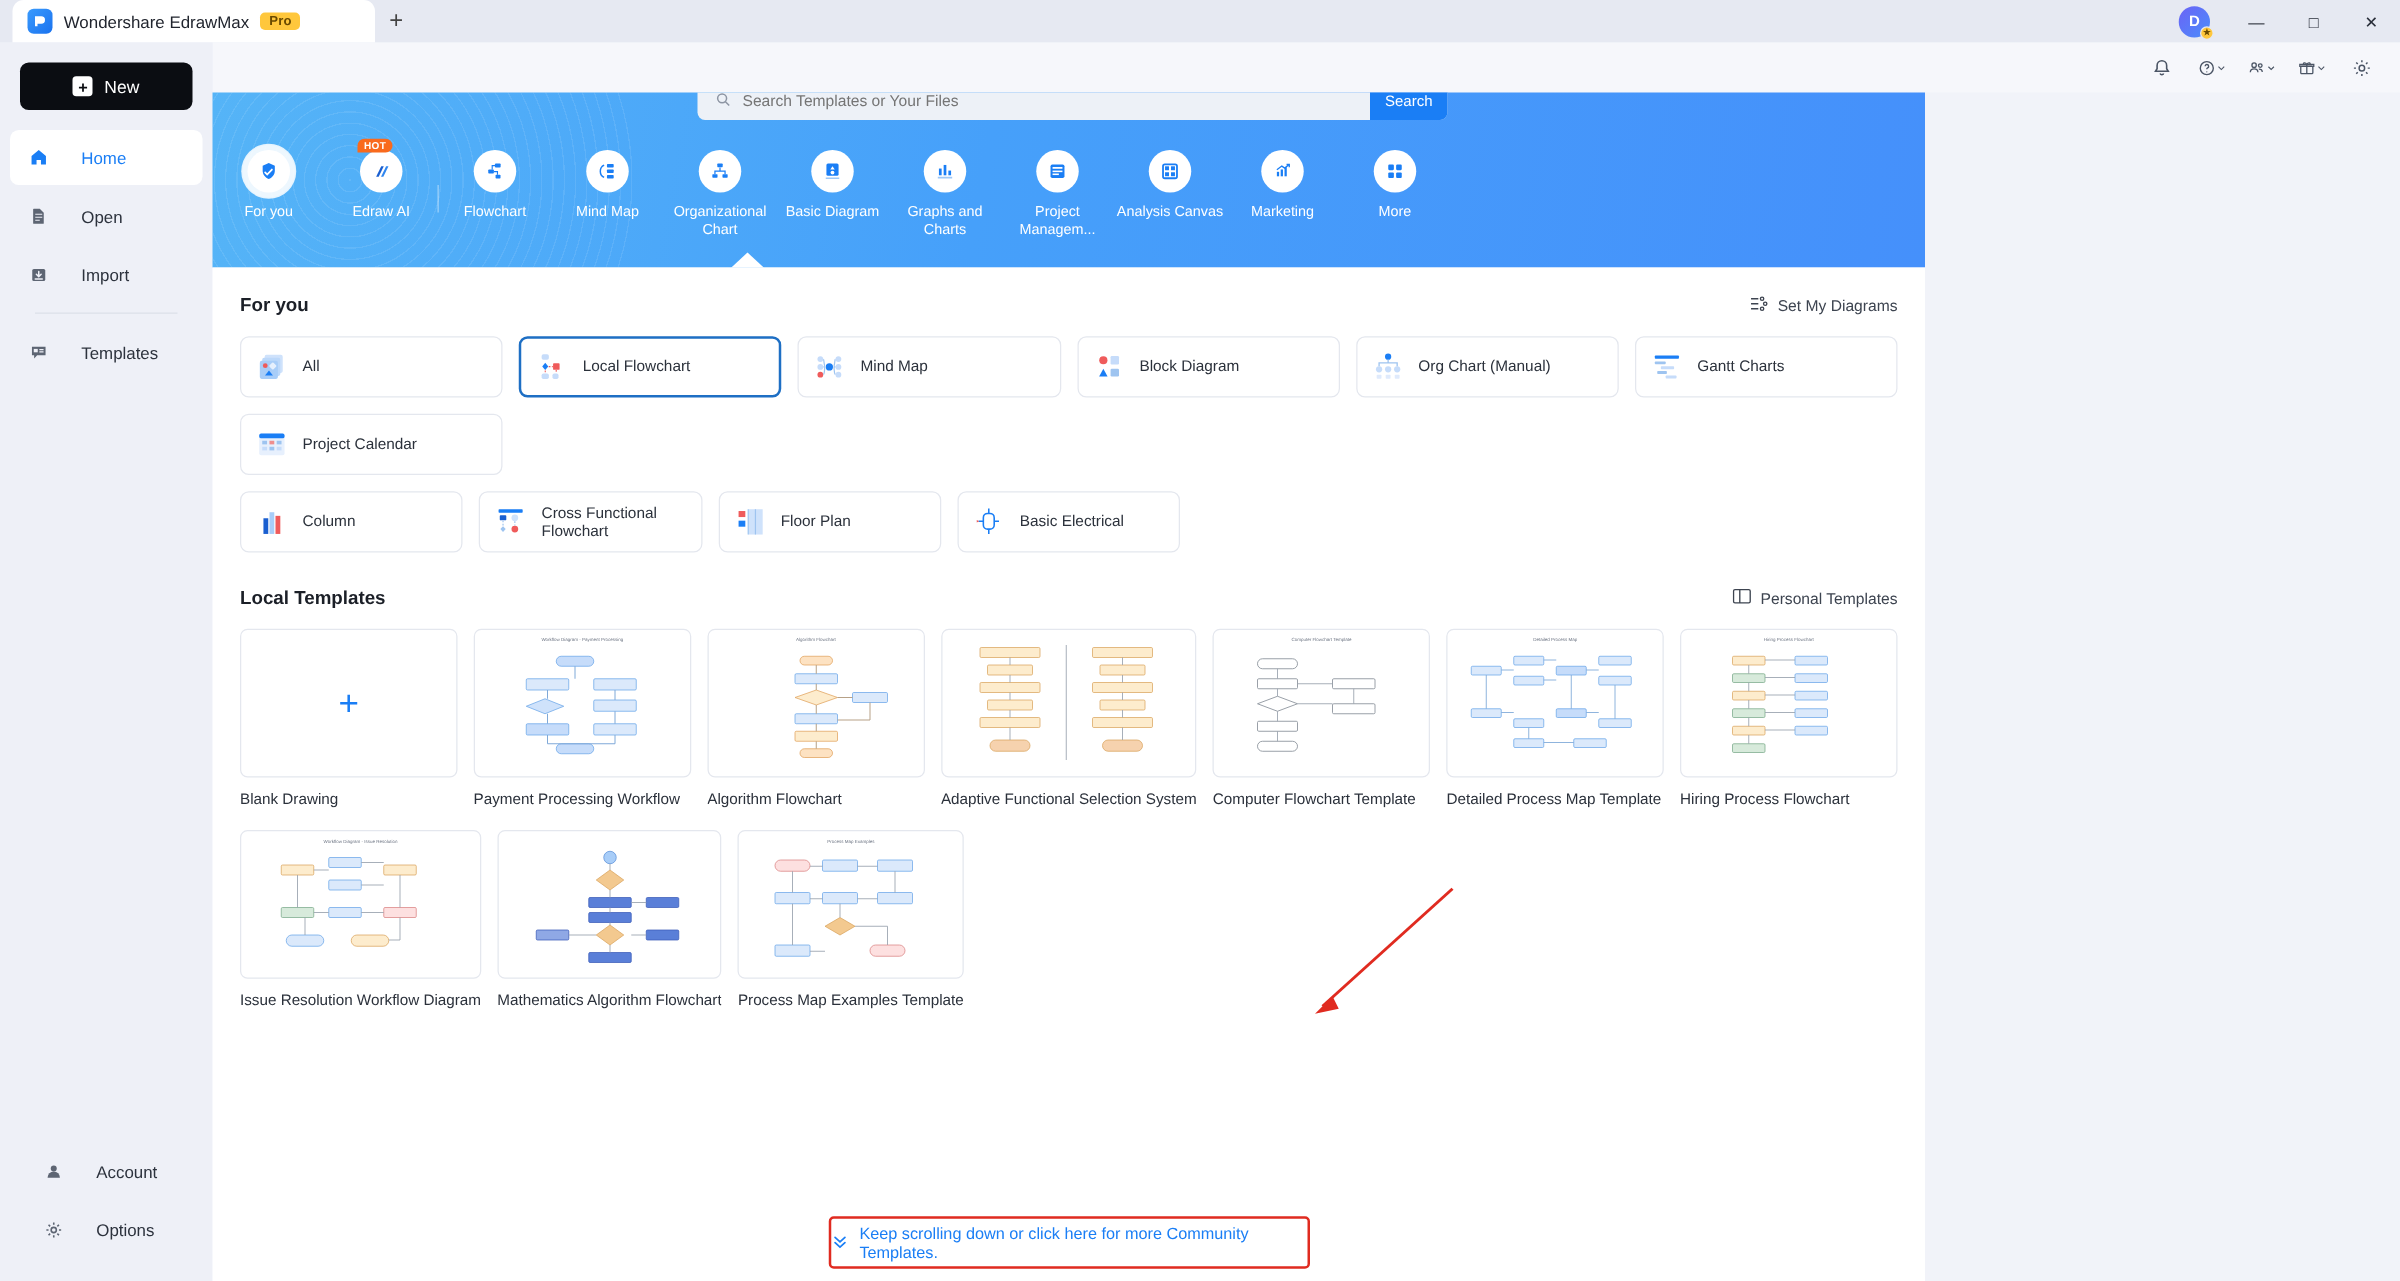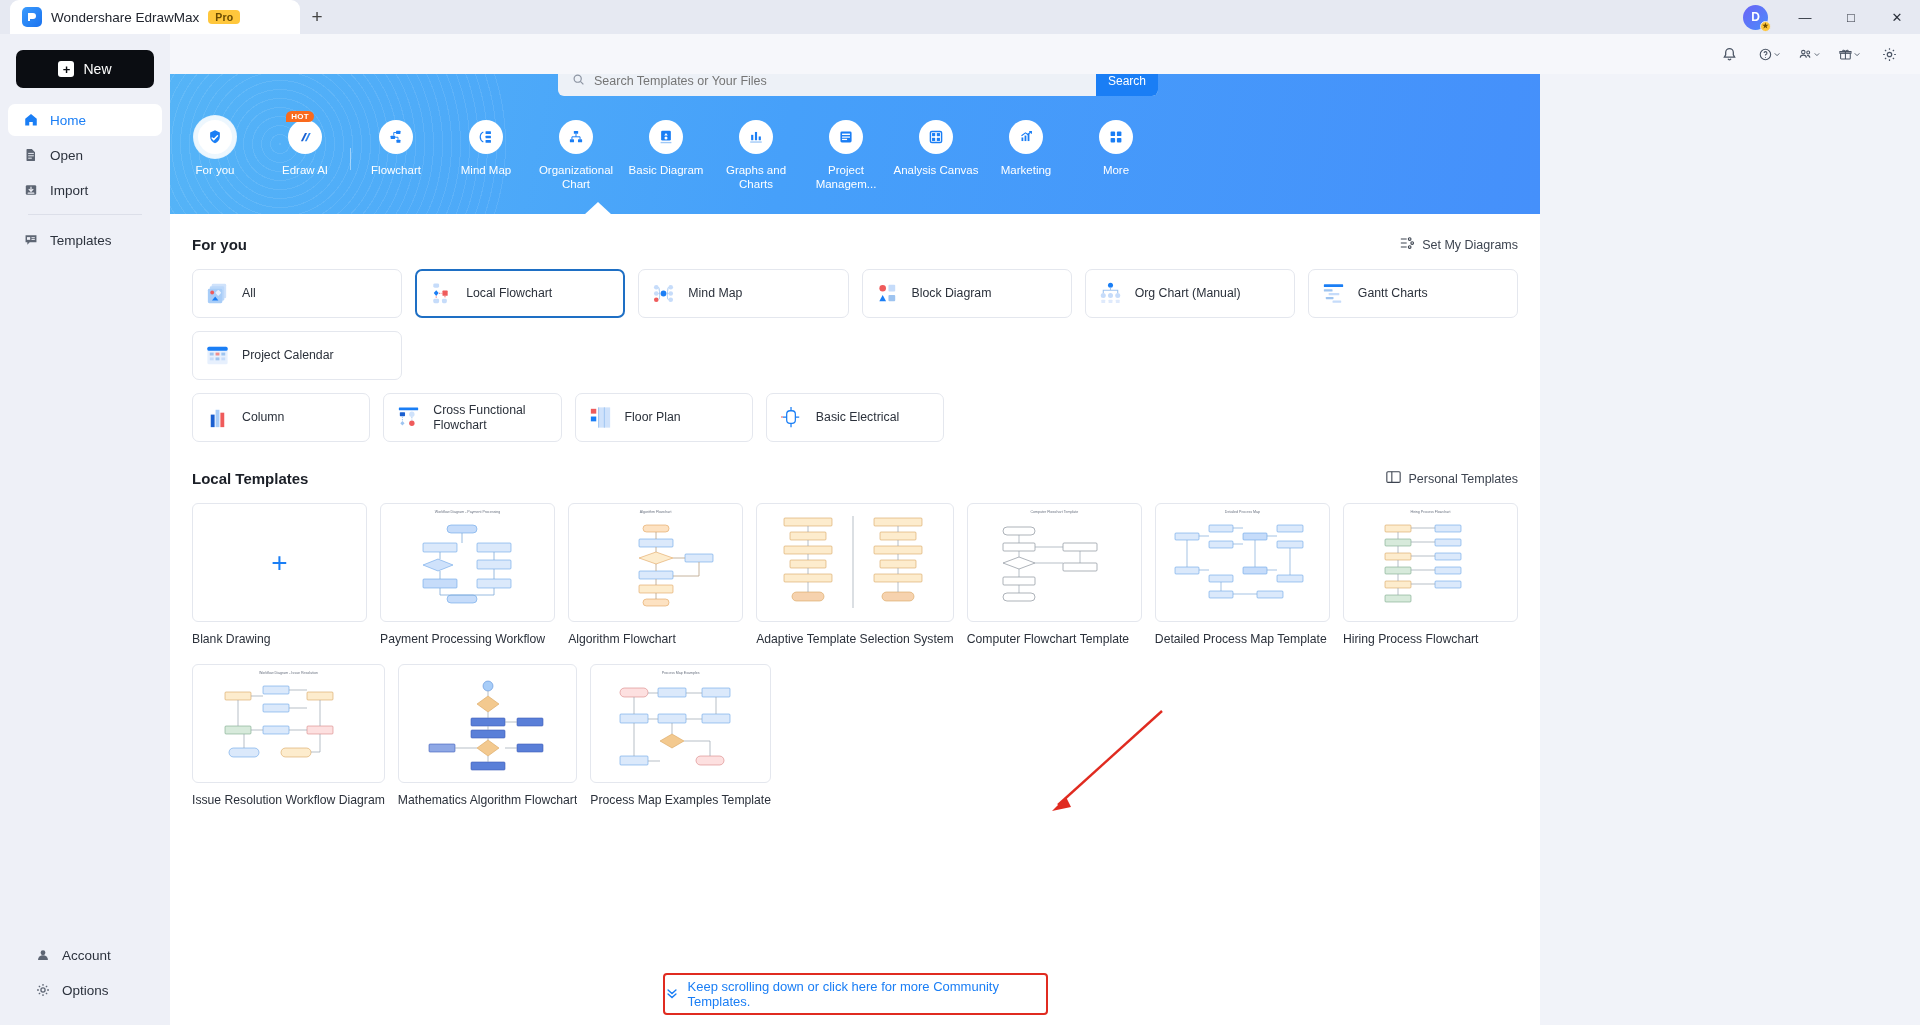--- a/index.html
+++ b/index.html
@@ -71,21 +71,21 @@
     margin:6px 16px 16px 16px; height:38px; background:#0b0d12; color:#fff;
     border-radius:7px; display:flex;align-items:center;justify-content:center;gap:9px;
     font-size:14px; cursor:pointer;
   }
   .new-plus{
     width:16px;height:16px;background:#fff;border-radius:3px;color:#0b0d12;
     display:flex;align-items:center;justify-content:center;font-size:13px;font-weight:bold;line-height:1;
   }
   .nav{ padding:0 8px; }
   .nav-item{
-    height:32px; display:flex;align-items:center;gap:11px; padding:0 14px;
+    height:44px; display:flex;align-items:center;gap:26px; padding:0 14px;
     border-radius:7px; font-size:13.5px; color:#2c323d; margin-bottom:3px; cursor:pointer;
   }
   .nav-item.active{ background:#fff; color:#1a7ef5; font-weight:500;}
   .nav-item .ic{ width:17px;height:17px;display:flex;align-items:center;justify-content:center;color:#5d6573;}
   .nav-item.active .ic{ color:#1a7ef5;}
   .nav-sep{ height:1px;background:#dcdfe9; margin:8px 20px 9px 20px;}
   .nav-bottom{ position:absolute; bottom:16px; left:12px; width:170px; padding:0 8px;}
 
   
   .hero{
@@ -692,21 +692,21 @@
             <rect x="22" y="82" width="32" height="9" rx="4.5" fill="#f6d2ae" stroke="#d9a45e" stroke-width=".6"></rect>
             <rect x="104" y="8" width="48" height="8" rx="1" fill="#fdeccd" stroke="#d9a45e" stroke-width=".6"></rect>
             <rect x="110" y="22" width="36" height="8" rx="1" fill="#fdeccd" stroke="#d9a45e" stroke-width=".6"></rect>
             <rect x="104" y="36" width="48" height="8" rx="1" fill="#fdeccd" stroke="#d9a45e" stroke-width=".6"></rect>
             <rect x="110" y="50" width="36" height="8" rx="1" fill="#fdeccd" stroke="#d9a45e" stroke-width=".6"></rect>
             <rect x="104" y="64" width="48" height="8" rx="1" fill="#fdeccd" stroke="#d9a45e" stroke-width=".6"></rect>
             <rect x="112" y="82" width="32" height="9" rx="4.5" fill="#f6d2ae" stroke="#d9a45e" stroke-width=".6"></rect>
             <path d="M83 6v92M38 16v6M38 30v6M38 44v6M38 58v6M38 72v10M128 16v6M128 30v6M128 44v6M128 58v6M128 72v10" stroke="#9aa3af" stroke-width=".7" fill="none"></path>
           </svg>
         </div>
-        <div class="tname">Adaptive Template Selection System</div>
+        <div class="tname">Adaptive Functional Selection System</div>
       </div>
 
       <div class="tcard">
         <div class="tprev">
           <div class="tcap">Computer Flowchart Template</div>
           <svg width="150" height="100" viewBox="0 0 150 100">
             <rect x="24" y="14" width="32" height="8" rx="4" fill="#fff" stroke="#8b929c" stroke-width=".7"></rect>
             <rect x="24" y="30" width="32" height="8" rx="1" fill="#fff" stroke="#8b929c" stroke-width=".7"></rect>
             <path d="M24 50 40 44l16 6-16 6z" fill="#fff" stroke="#8b929c" stroke-width=".7"></path>
             <rect x="24" y="64" width="32" height="8" rx="1" fill="#fff" stroke="#8b929c" stroke-width=".7"></rect>

